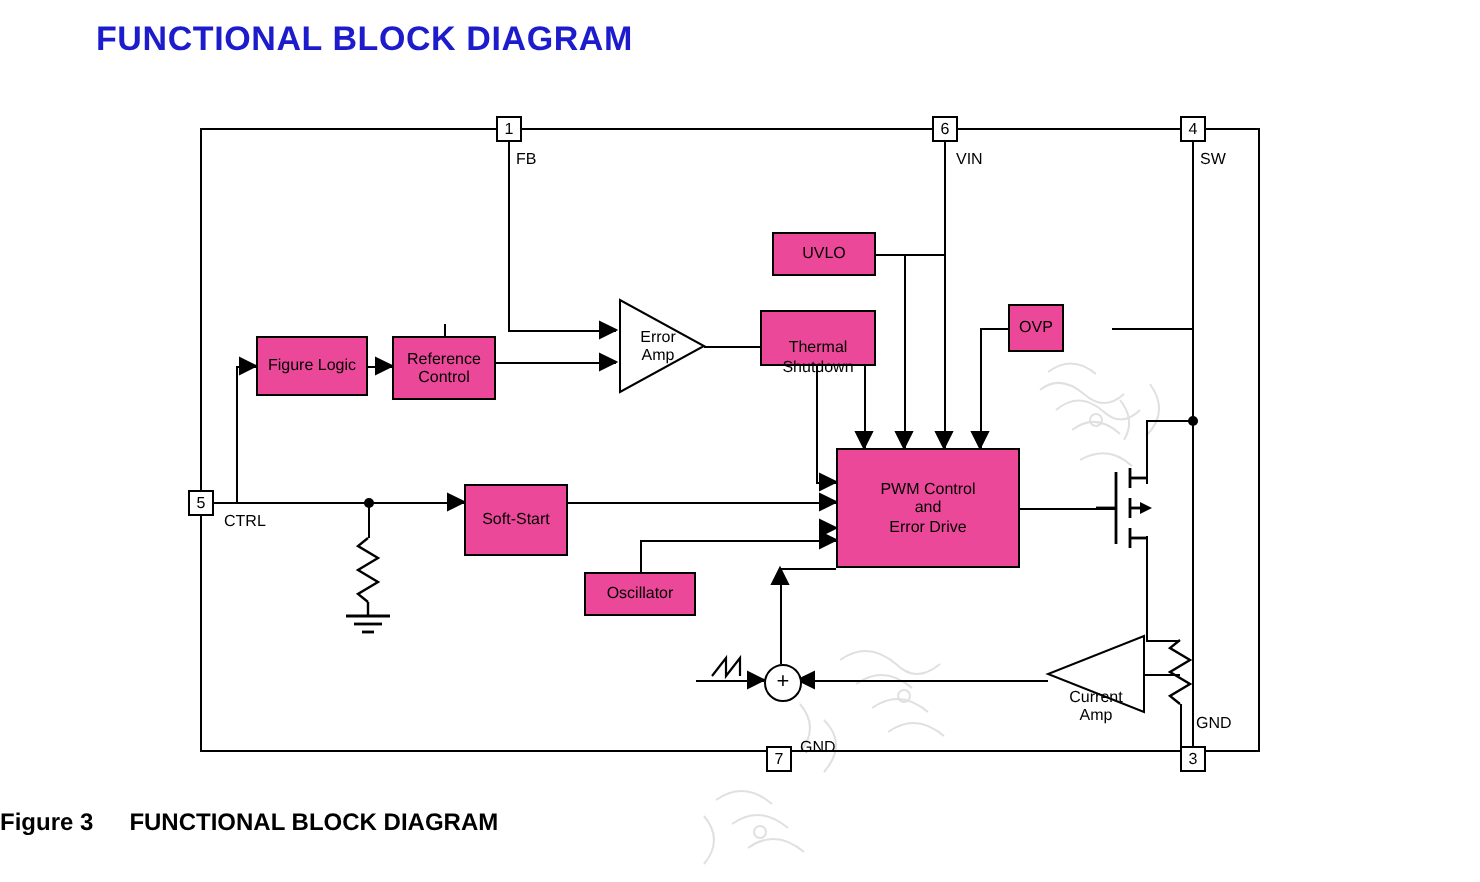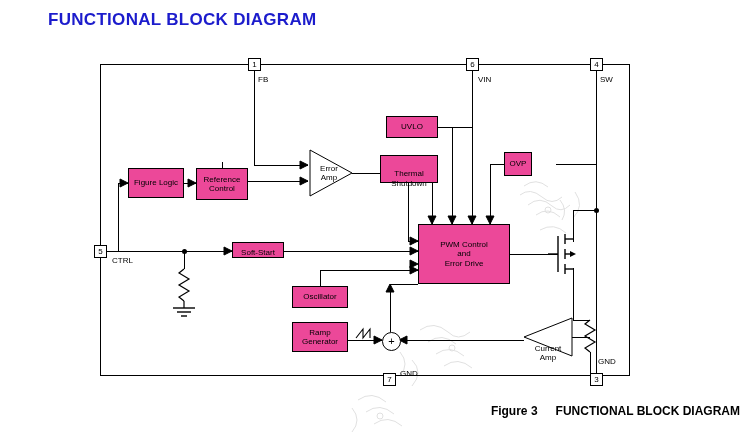--- a/index.html
+++ b/index.html
@@ -24,21 +24,21 @@
     font-size: 17px;
     font-weight: bold;
     color: #1c1ccc;
     letter-spacing: 0.3px;
   }
   #caption {
     position: absolute;
     left: 0;
     right: 0;
     top: 404px;
-    text-align: right;
+    text-align: left;
     font-size: 12px;
     font-weight: bold;
     color: #000000;
   }
   #caption .capnum { margin-right: 18px; }
 
   .box {
     position: absolute;
     border: 1px solid #000000;
     background: #ec4899;
@@ -299,29 +299,25 @@
 Shutdown</span>
   </div>
   <div class="box" style="left:504px; top:152px; width:28px; height:24px;">
     <span>OVP</span>
   </div>
   <div class="box" style="left:418px; top:224px; width:92px; height:60px; white-space:pre-line;">
     <span style="white-space:pre-line;">PWM Control
 and
 Error Drive</span>
   </div>
-  <div class="box" style="left:232px; top:242px; width:52px; height:16px;align-items:flex-end;">
+  <div class="box" style="left:232px; top:242px; width:52px; height:36px;">
     <span>Soft-Start</span>
   </div>
   <div class="box" style="left:292px; top:286px; width:56px; height:22px;">
     <span>Oscillator</span>
-  </div>
-  <div class="box" style="left:292px; top:322px; width:56px; height:30px; white-space:pre-line;">
-    <span style="white-space:pre-line;">Ramp
-Generator</span>
   </div>
   <div class="box" style="left:528px; top:322px; width:40px; height:30px; border:none; background:transparent; white-space:pre-line;margin-top:16px;">
     <span style="white-space:pre-line;">Current
 Amp</span>
   </div>
 
   <div class="pin" style="left:248px; top:58px;">
     <span>1</span>
   </div>
   <div class="plabel" style="left:258px; top:75px;">FB</div>

